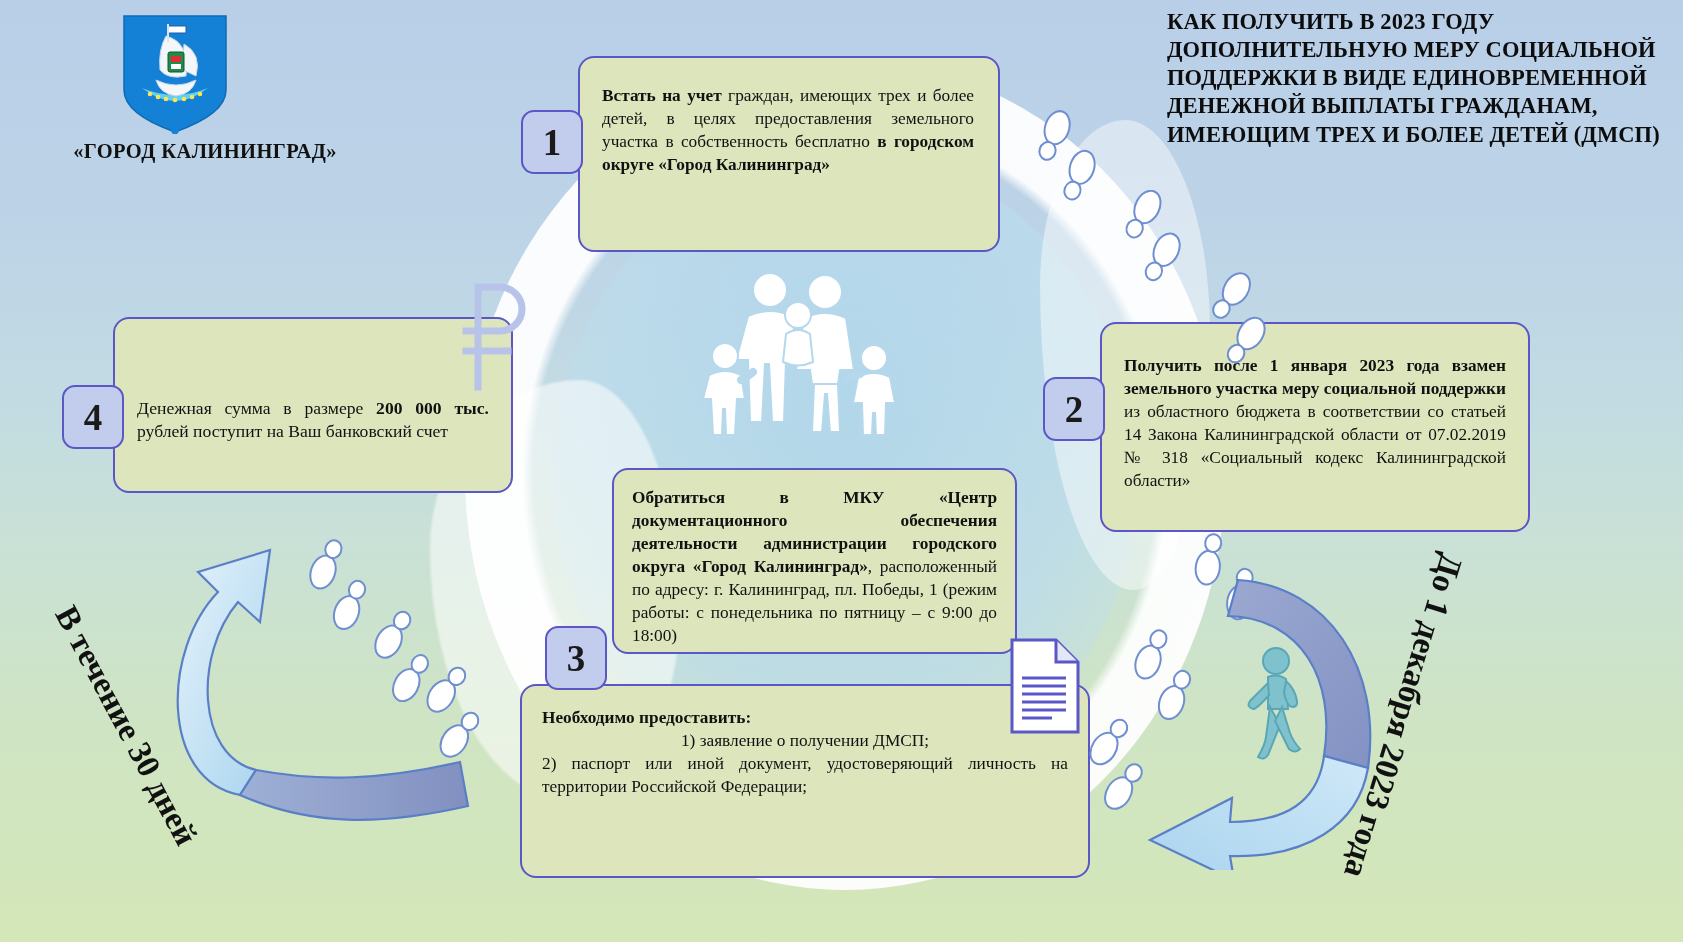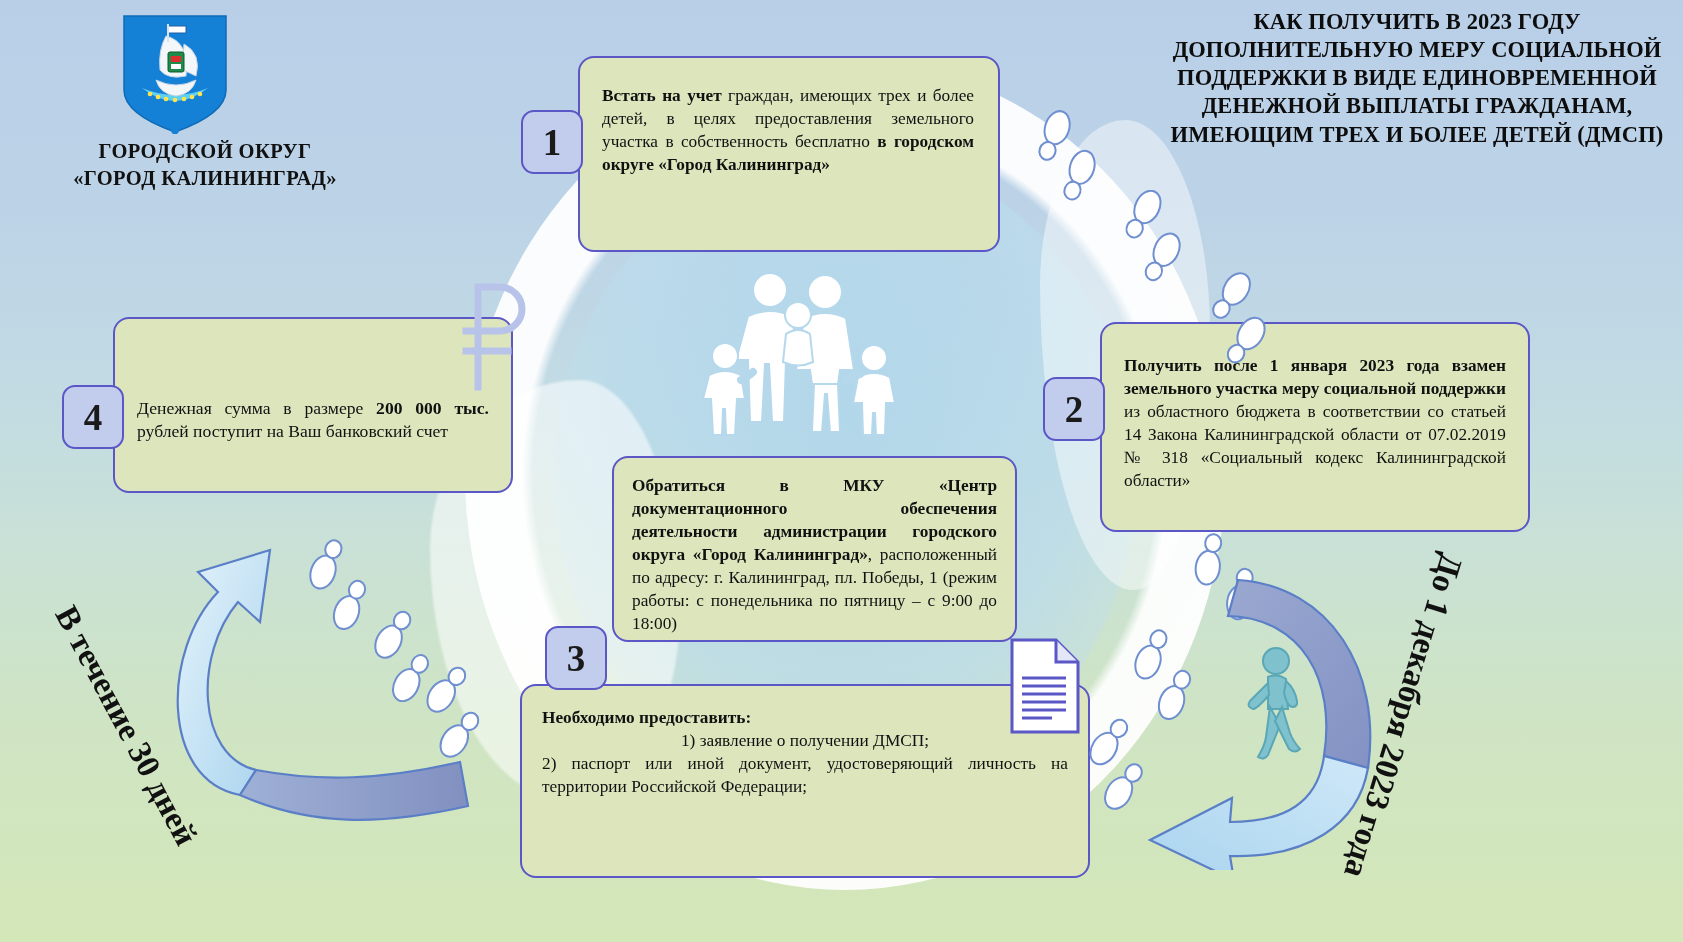--- a/index.html
+++ b/index.html
@@ -35,35 +35,35 @@
     border-radius:50% 50% 45% 55% / 35% 45% 55% 65%;
   }
   
   .coa{position:absolute;left:120px;top:14px;width:110px;height:120px;}
   .coa-label{
     position:absolute;left:20px;top:138px;width:370px;text-align:center;
     font-weight:bold;font-size:20.5px;letter-spacing:.4px;line-height:1.33;color:#111;
   }
   
   .title{
-    position:absolute;right:16px;top:8px;width:500px;text-align:center;
+    position:absolute;right:16px;top:8px;width:500px;
     font-weight:bold;font-size:22.5px;line-height:1.25;color:#0d0d0d;
     letter-spacing:.1px;
   }
   
   .box{
     position:absolute;box-sizing:border-box;
     background:#dde5bd;border:2.2px solid #5b57c6;border-radius:16px;
     padding:14px 18px;color:#111;margin-top:12px;
   }
   .box p{margin:0;text-align:justify;text-justify:inter-word;font-size:17.3px;line-height:1.33;hyphens:none;}
   .box b{font-weight:bold;}
   #box1{left:578px;top:44px;width:422px;height:196px;padding:26px 24px 20px 22px;}
   #box2{left:1100px;top:310px;width:430px;height:210px;padding:30px 22px 20px 22px;}
-  #box3{left:612px;top:444px;width:405px;height:186px;padding:16px 18px;}
+  #box3{left:612px;top:456px;width:405px;height:186px;padding:16px 18px;}
   #box3b{left:520px;top:672px;width:570px;height:194px;padding:20px 20px 14px 20px;}
   #box3b p{text-align:justify;}
   #box3b .lead{font-weight:bold;text-align:left;}
   #box4{left:113px;top:305px;width:400px;height:176px;padding:20px 22px;}
   #box4 p{font-size:17.6px;}
   
   .step{
     position:absolute;width:62px;height:64px;box-sizing:border-box;
     background:#c2cced;border:2.2px solid #5b57c6;border-radius:13px;
     display:flex;align-items:center;justify-content:center;
@@ -233,21 +233,20 @@
         <circle cx="38" cy="83" r="2.3"></circle>
         <circle cx="46" cy="85" r="2.3"></circle>
       <circle cx="55" cy="86" r="2.3"></circle>
         <circle cx="64" cy="85" r="2.3"></circle>
         <circle cx="72" cy="83" r="2.3"></circle>
       <circle cx="80" cy="80" r="2.3"></circle>
     </g>
     <path d="M50 116 l5 7 l5 -7 Z" fill="#1481d6"></path>
   </svg>
   <div class="coa-label">
-    <div>ГОРОДСКОЙ ОКРУГ</div>
     <div>«ГОРОД КАЛИНИНГРАД»</div>
   </div>
 
   <div class="title">КАК ПОЛУЧИТЬ В 2023 ГОДУ ДОПОЛНИТЕЛЬНУЮ МЕРУ СОЦИАЛЬНОЙ ПОДДЕРЖКИ В ВИДЕ ЕДИНОВРЕМЕННОЙ ДЕНЕЖНОЙ ВЫПЛАТЫ ГРАЖДАНАМ, ИМЕЮЩИМ ТРЕХ И БОЛЕЕ ДЕТЕЙ (ДМСП)</div>
 
   <svg class="family" viewBox="0 0 260 180">
     <g fill="#ffffff" stroke="#b5d8ec" stroke-width="2">
 
       <circle cx="108" cy="22" r="17"></circle>
       <path d="M86 48 q22 -10 44 0 l6 44 h-12 l-2 62 h-12 l-3 -58 h-4 l-3 58 h-12 l-2 -62 h-12 Z"></path>

